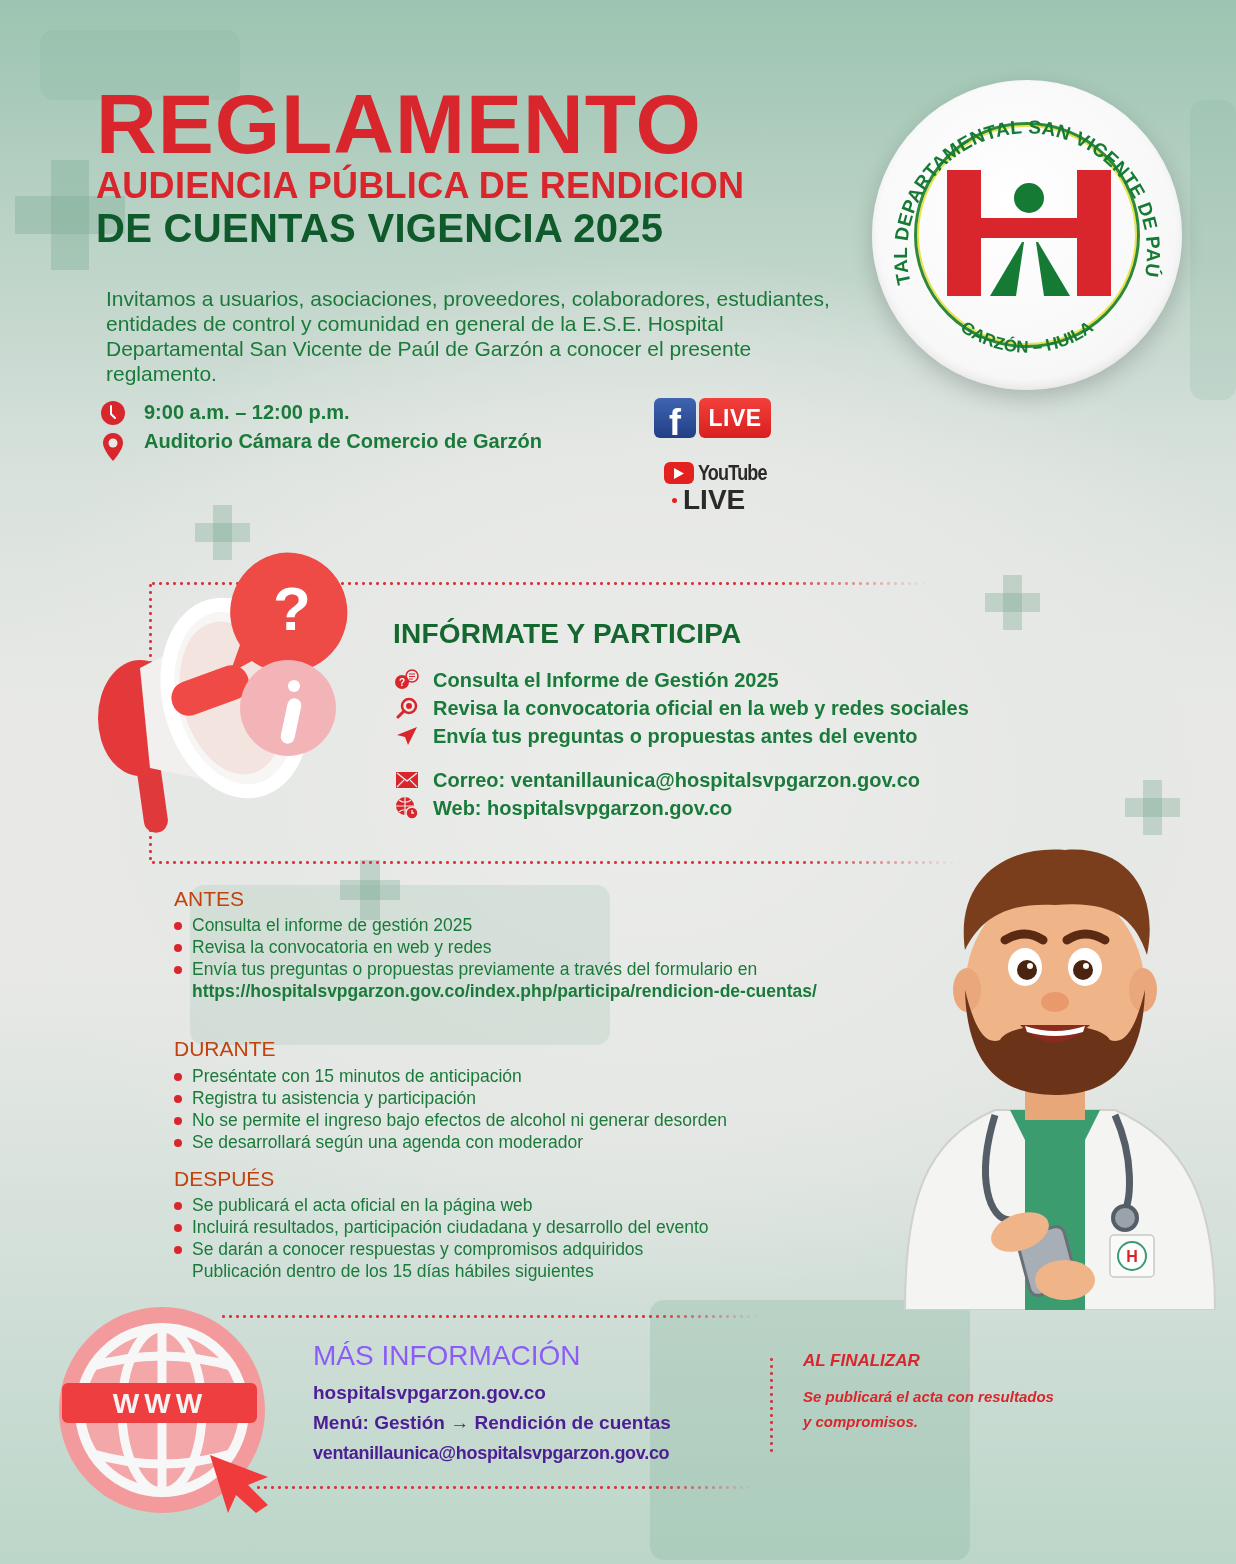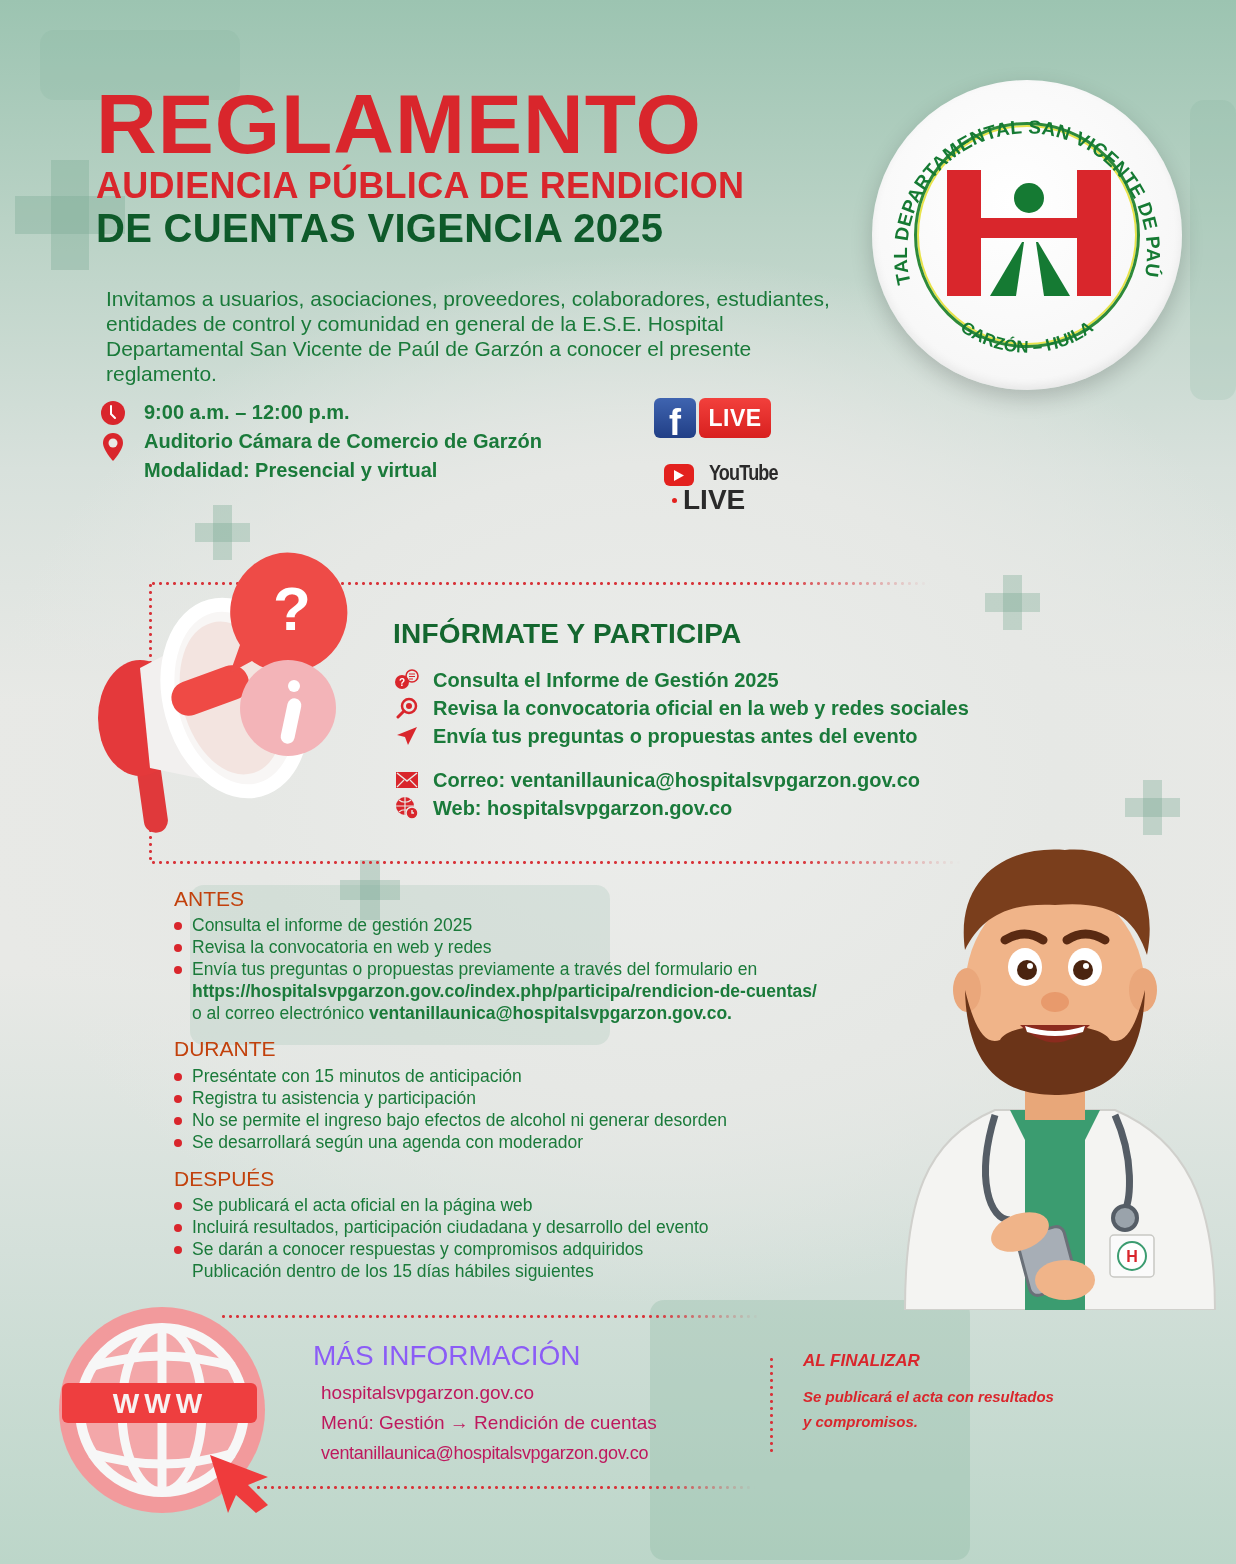--- a/index.html
+++ b/index.html
@@ -50,21 +50,21 @@
   
   .details { left: 98px; top: 398px; }
   .detail-row { display: flex; align-items: center; height: 29px; }
   .detail-row .ico { width: 30px; height: 26px; margin-right: 16px; display: flex; align-items: center; justify-content: center; }
   .detail-row .txt { font-size: 20px; font-weight: 700; color: #1a7a3a; }
 
   
   .fb-live { left: 654px; top: 398px; display: flex; gap: 3px; }
   .fb-box { width: 42px; height: 40px; border-radius: 6px; background: linear-gradient(180deg,#3f64b0,#213f86); color:#fff; font-size: 36px; font-weight:700; display:flex; align-items:flex-end; justify-content:center; line-height:1; overflow:hidden; }
   .live-box { width: 72px; height: 40px; border-radius: 6px; background: linear-gradient(180deg,#f2403c,#d8201f); color:#fff; font-size: 23px; font-weight:700; display:flex; align-items:center; justify-content:center; letter-spacing:0.5px; }
-  .yt { left: 664px; top: 460px; display:flex; align-items:flex-end; gap: 15px; }
+  .yt { left: 664px; top: 460px; display:flex; align-items:center; gap: 4px; }
   .yt-btn { width: 30px; height: 22px; border-radius: 6px; background:#e3211e; display:flex; align-items:center; justify-content:center; }
   .yt-word { font-size: 22px; font-weight: 700; color:#2a2a2a; letter-spacing:-1px; transform: scaleX(0.82); transform-origin: left; }
   .yt-live { left: 672px; top: 484px; display:flex; align-items:center; gap: 6px; }
   .yt-dot { width: 5px; height: 5px; border-radius:50%; background:#e3211e; }
   .yt-live-text { font-size: 28px; font-weight: 800; color: #2a2a2a; }
 
   
   .dotline { position: absolute; height: 3px;
     background-image: radial-gradient(circle, #d8343a 1.3px, transparent 1.6px);
     background-size: 7px 3px; background-repeat: repeat-x; }
@@ -85,21 +85,21 @@
   .sec-h { position:absolute; font-size: 21px; font-weight: 400; color: #c2410c; }
   .sec-list { position:absolute; left: 174px; }
   .sec-item { display:flex; align-items:flex-start; font-size: 17.5px; line-height: 22px; color: #1a7a3a; }
   .sec-item .dot { width: 8px; height: 8px; border-radius:50%; background:#d9262c; margin-top: 8px; margin-right: 10px; flex: 0 0 auto; }
   .sec-item .cont { display:block; }
   .sec-indent { padding-left: 18px; font-size: 17.5px; line-height: 22px; color:#1a7a3a; }
 
   
   .mas-title { left: 313px; top: 1340px; font-size: 28px; font-weight: 400; color: #8b5cf6; }
   .mas-lines { left: 313px; top: 1378px; }
-  .mas-line { font-size: 19px; font-weight: 400; color: #be185d; line-height: 30px; margin-left: 8px; }
+  .mas-line { font-size: 19px; font-weight: 700; color: #4c1d95; line-height: 30px; }
   .mas-line.small { font-size: 18px; letter-spacing: -0.3px; }
   .vdots { left: 770px; top: 1356px; height: 96px; }
   .fin-title { left: 803px; top: 1351px; font-size: 17px; font-weight: 700; font-style: italic; color: #d9262c; }
   .fin-text { left: 803px; top: 1384px; width: 260px; font-size: 15px; font-weight: 700; font-style: italic; color: #d9262c; line-height: 25px; }
 
   
   .megaphone { left: 80px; top: 548px; width: 300px; height: 300px; }
   .www { left: 40px; top: 1305px; width: 250px; height: 210px; }
   .doctor { left: 885px; top: 840px; width: 340px; height: 470px; }
 </style>
@@ -156,24 +156,20 @@
   </div>
   <div class="detail-row">
     <span class="ico">
       <svg width="24" height="30" viewBox="0 0 24 30" style="margin-top:10px">
           <path d="M12 1C6 1 2 5.5 2 11c0 7 10 18 10 18s10-11 10-18C22 5.5 18 1 12 1z" fill="#d9262c"></path>
           <circle cx="12" cy="11" r="4.5" fill="#e8e9e6"></circle>
         </svg>
     </span>
     <span class="txt">Auditorio Cámara de Comercio de Garzón</span>
   </div>
-  <div class="detail-row">
-    <span class="ico"></span>
-    <span class="txt">Modalidad: Presencial y virtual</span>
-  </div>
 </div>
 
 <div class="abs fb-live">
   <div class="fb-box">
       <span style="margin-bottom:-3px;">f</span>
     </div>
   <div class="live-box">LIVE</div>
 </div>
 <div class="abs yt">
   <div class="yt-btn">
@@ -269,21 +265,20 @@
     </div>
   <div class="sec-item">
       <span class="dot"></span>
       <span class="cont">Revisa la convocatoria en web y redes</span>
     </div>
   <div class="sec-item">
       <span class="dot"></span>
       <span class="cont">Envía tus preguntas o propuestas previamente a través del formulario en</span>
     </div>
   <div class="sec-indent"><b>https://hospitalsvpgarzon.gov.co/index.php/participa/rendicion-de-cuentas/</b></div>
-  <div class="sec-indent"><span>o al correo electrónico</span> <b>ventanillaunica@hospitalsvpgarzon.gov.co.</b></div>
 </div>
 
 <div class="sec-h" style="left:174px;top:1037px;">DURANTE</div>
 <div class="sec-list" style="top:1065px;">
   <div class="sec-item">
       <span class="dot"></span>
       <span class="cont">Preséntate con 15 minutos de anticipación</span>
     </div>
   <div class="sec-item">
       <span class="dot"></span>

